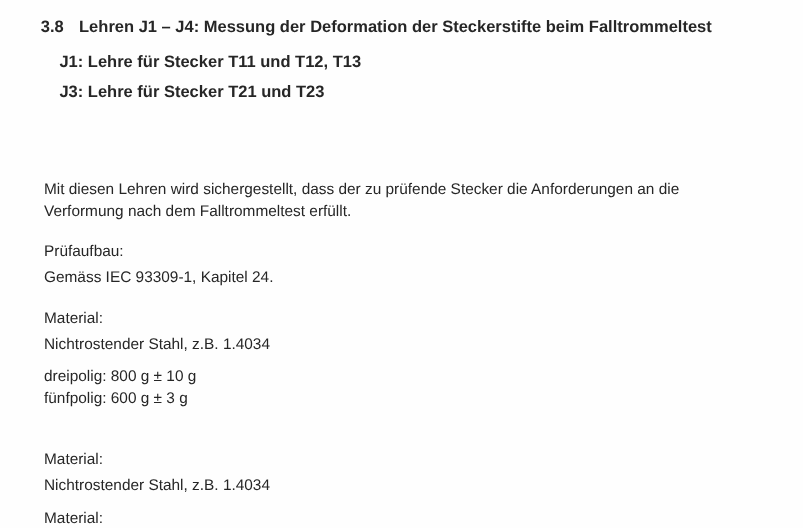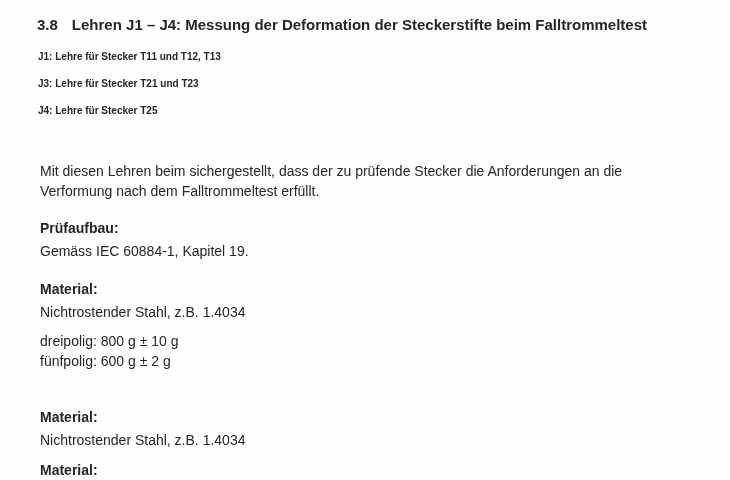--- a/index.html
+++ b/index.html
@@ -26,22 +26,22 @@
     font-weight: bold;
     white-space: nowrap;
   }
   .heading .num {
     display: inline-block;
     margin-right: 14px;
   }
   .gauge-list {
     position: absolute;
     top: 48px;
-    left: 38px;
-    font-size: 10px;
+    left: 54px;
+    font-size: 15px;
     font-weight: bold;
   }
   .gauge-item {
     height: 27px;
     line-height: 18px;
     white-space: nowrap;
   }
   .intro {
     position: absolute;
     top: 161px;
@@ -50,21 +50,21 @@
     margin: 0;
     font-size: 14px;
     line-height: 20px;
   }
   .section {
     position: absolute;
     left: 40px;
     font-size: 14px;
   }
   .section .label {
-    font-weight: bold;
+    font-weight: normal;
     line-height: 16px;
     margin-bottom: 5px;
   }
   .section .line {
     line-height: 20px;
     white-space: nowrap;
   }
   .sec-0 { top: 220px; }
   .sec-1 { top: 281px; }
   .sec-2 { top: 331px; }
@@ -76,38 +76,37 @@
 
 <div class="page">
 
   <div class="heading">
     <span class="num">3.8</span><span>Lehren J1 – J4: Messung der Deformation der Steckerstifte beim Falltrommeltest</span>
   </div>
 
   <div class="gauge-list">
     <div class="gauge-item">J1: Lehre für Stecker T11 und T12, T13</div>
     <div class="gauge-item">J3: Lehre für Stecker T21 und T23</div>
-    <div class="gauge-item">J4: Lehre für Stecker T25</div>
   </div>
 
-  <p class="intro">Mit diesen Lehren beim sichergestellt, dass der zu prüfende Stecker die Anforderungen an die Verformung nach dem Falltrommeltest erfüllt.</p>
+  <p class="intro">Mit diesen Lehren wird sichergestellt, dass der zu prüfende Stecker die Anforderungen an die Verformung nach dem Falltrommeltest erfüllt.</p>
 
   <div class="section sec-0">
     <div class="label">Prüfaufbau:</div>
-    <div class="line">Gemäss IEC 60884-1, Kapitel 19.</div>
+    <div class="line">Gemäss IEC 93309-1, Kapitel 24.</div>
   </div>
 
   <div class="section sec-1">
     <div class="label">Material:</div>
     <div class="line">Nichtrostender Stahl, z.B. 1.4034</div>
   </div>
 
   <div class="section sec-2">
     <div class="line">dreipolig: 800 g ± 10 g</div>
-    <div class="line">fünfpolig: 600 g ± 2 g</div>
+    <div class="line">fünfpolig: 600 g ± 3 g</div>
   </div>
 
   <div class="section sec-3">
     <div class="label">Material:</div>
     <div class="line">Nichtrostender Stahl, z.B. 1.4034</div>
   </div>
 
   <div class="section sec-4">
     <div class="label">Material:</div>
   </div>

